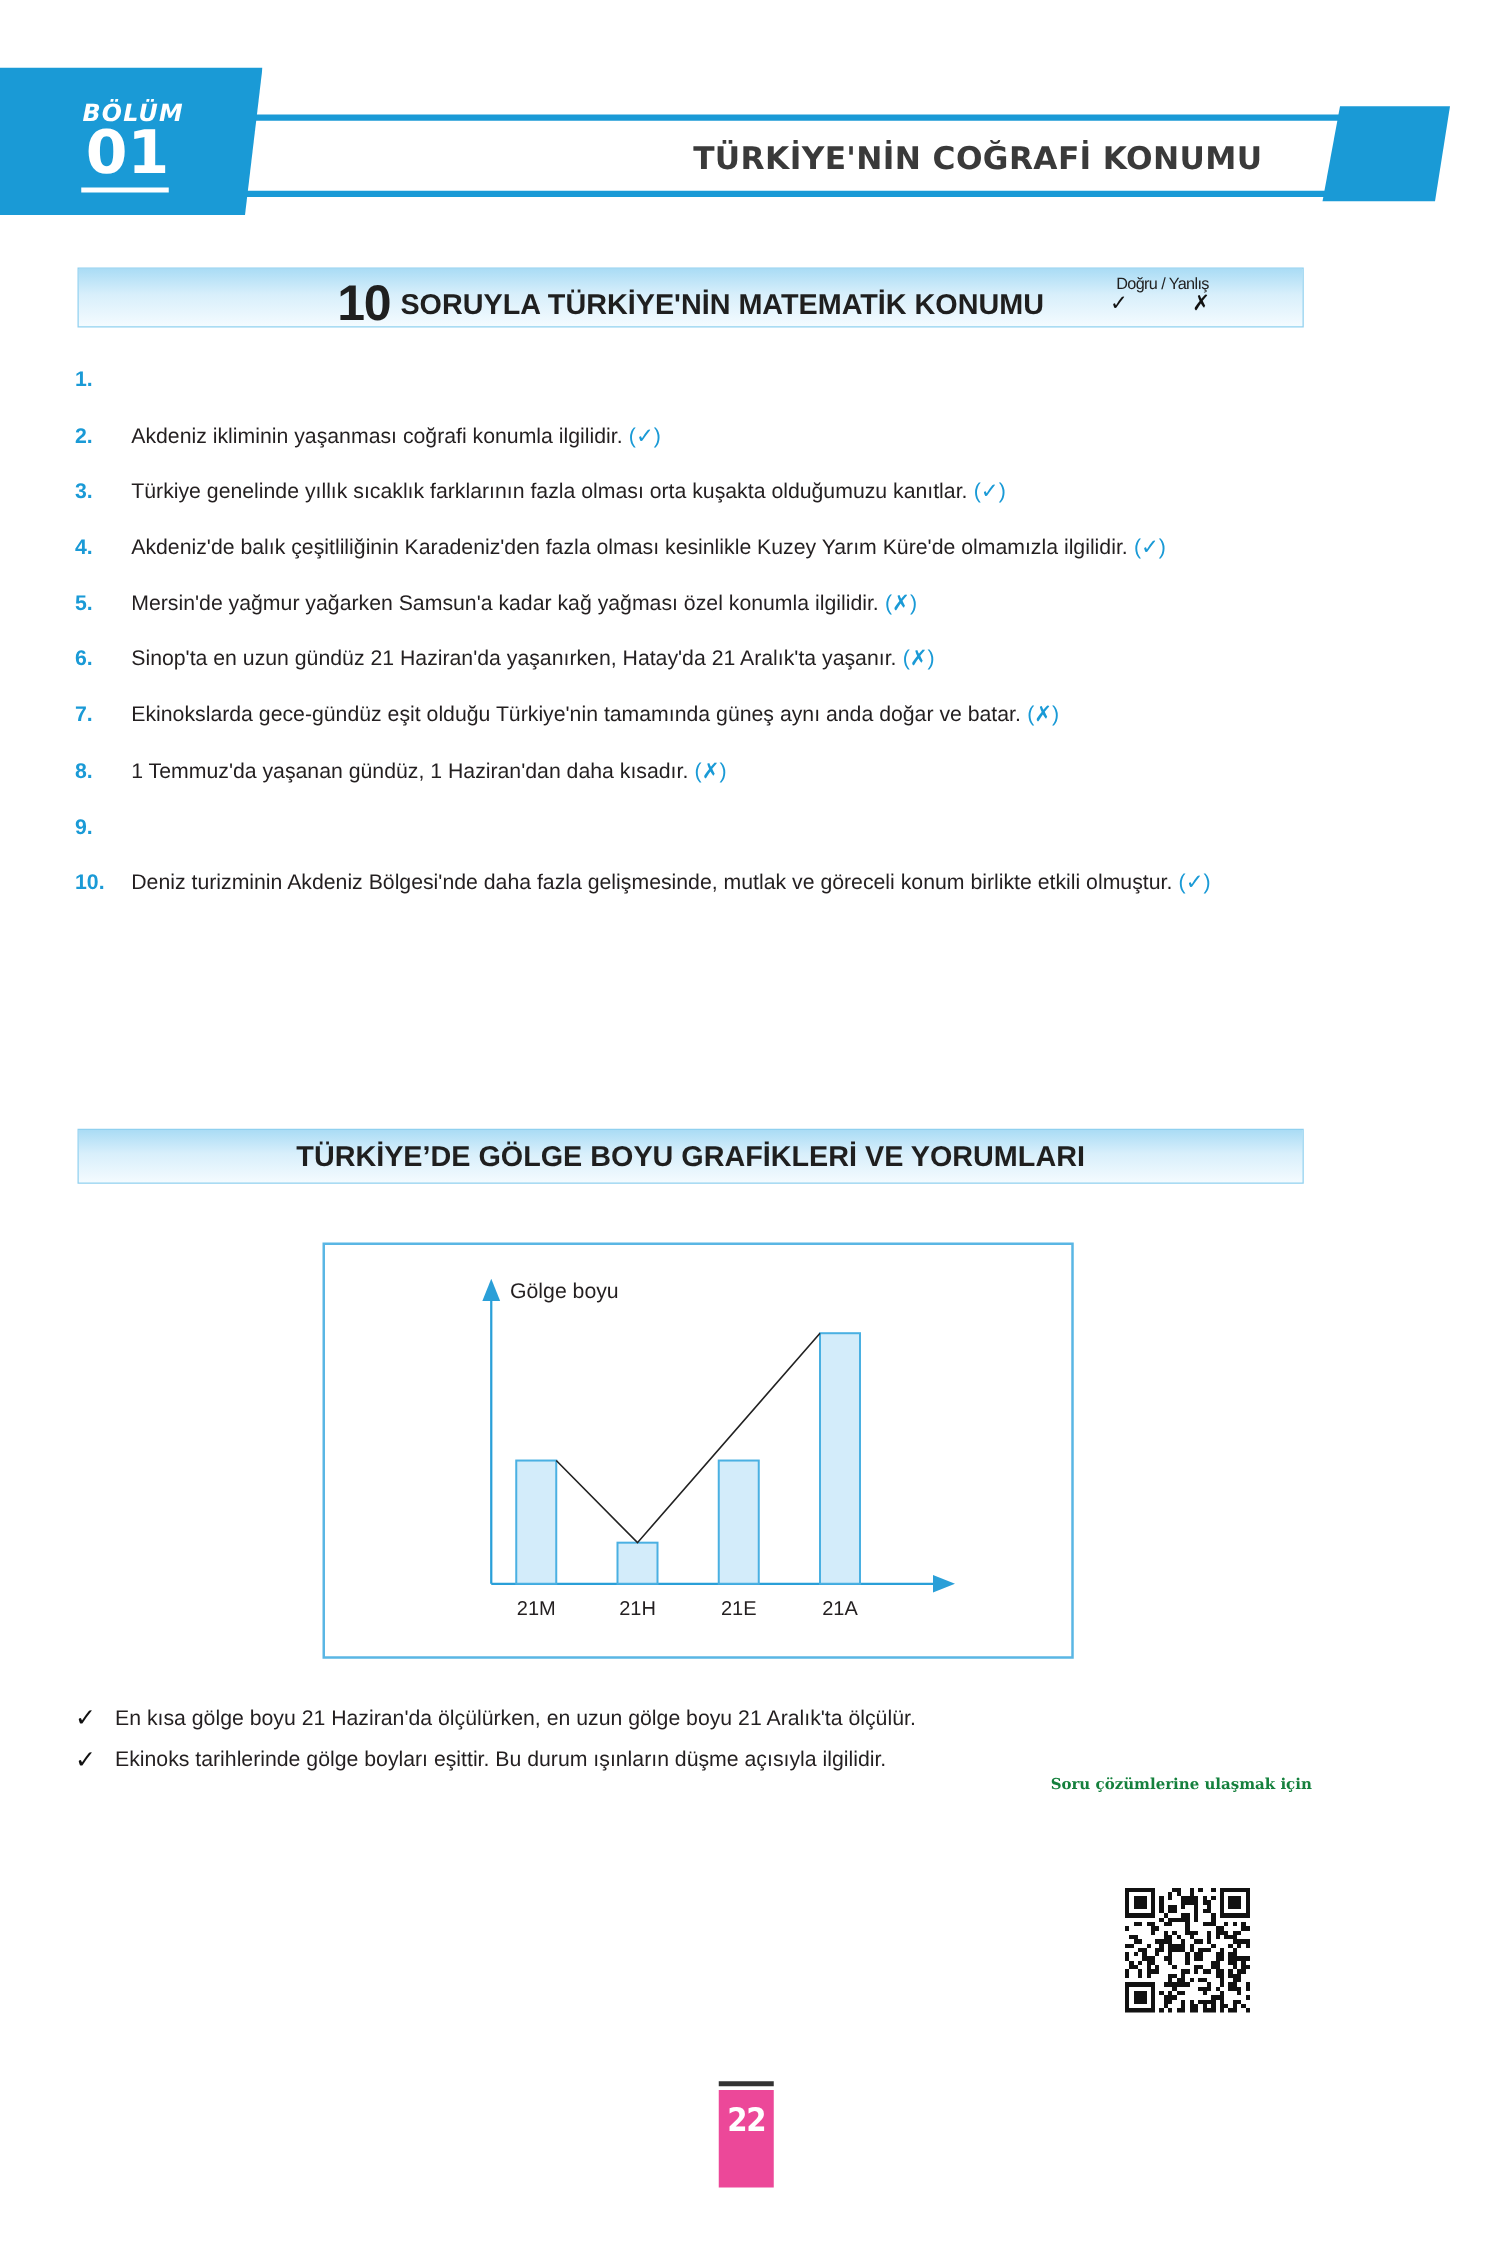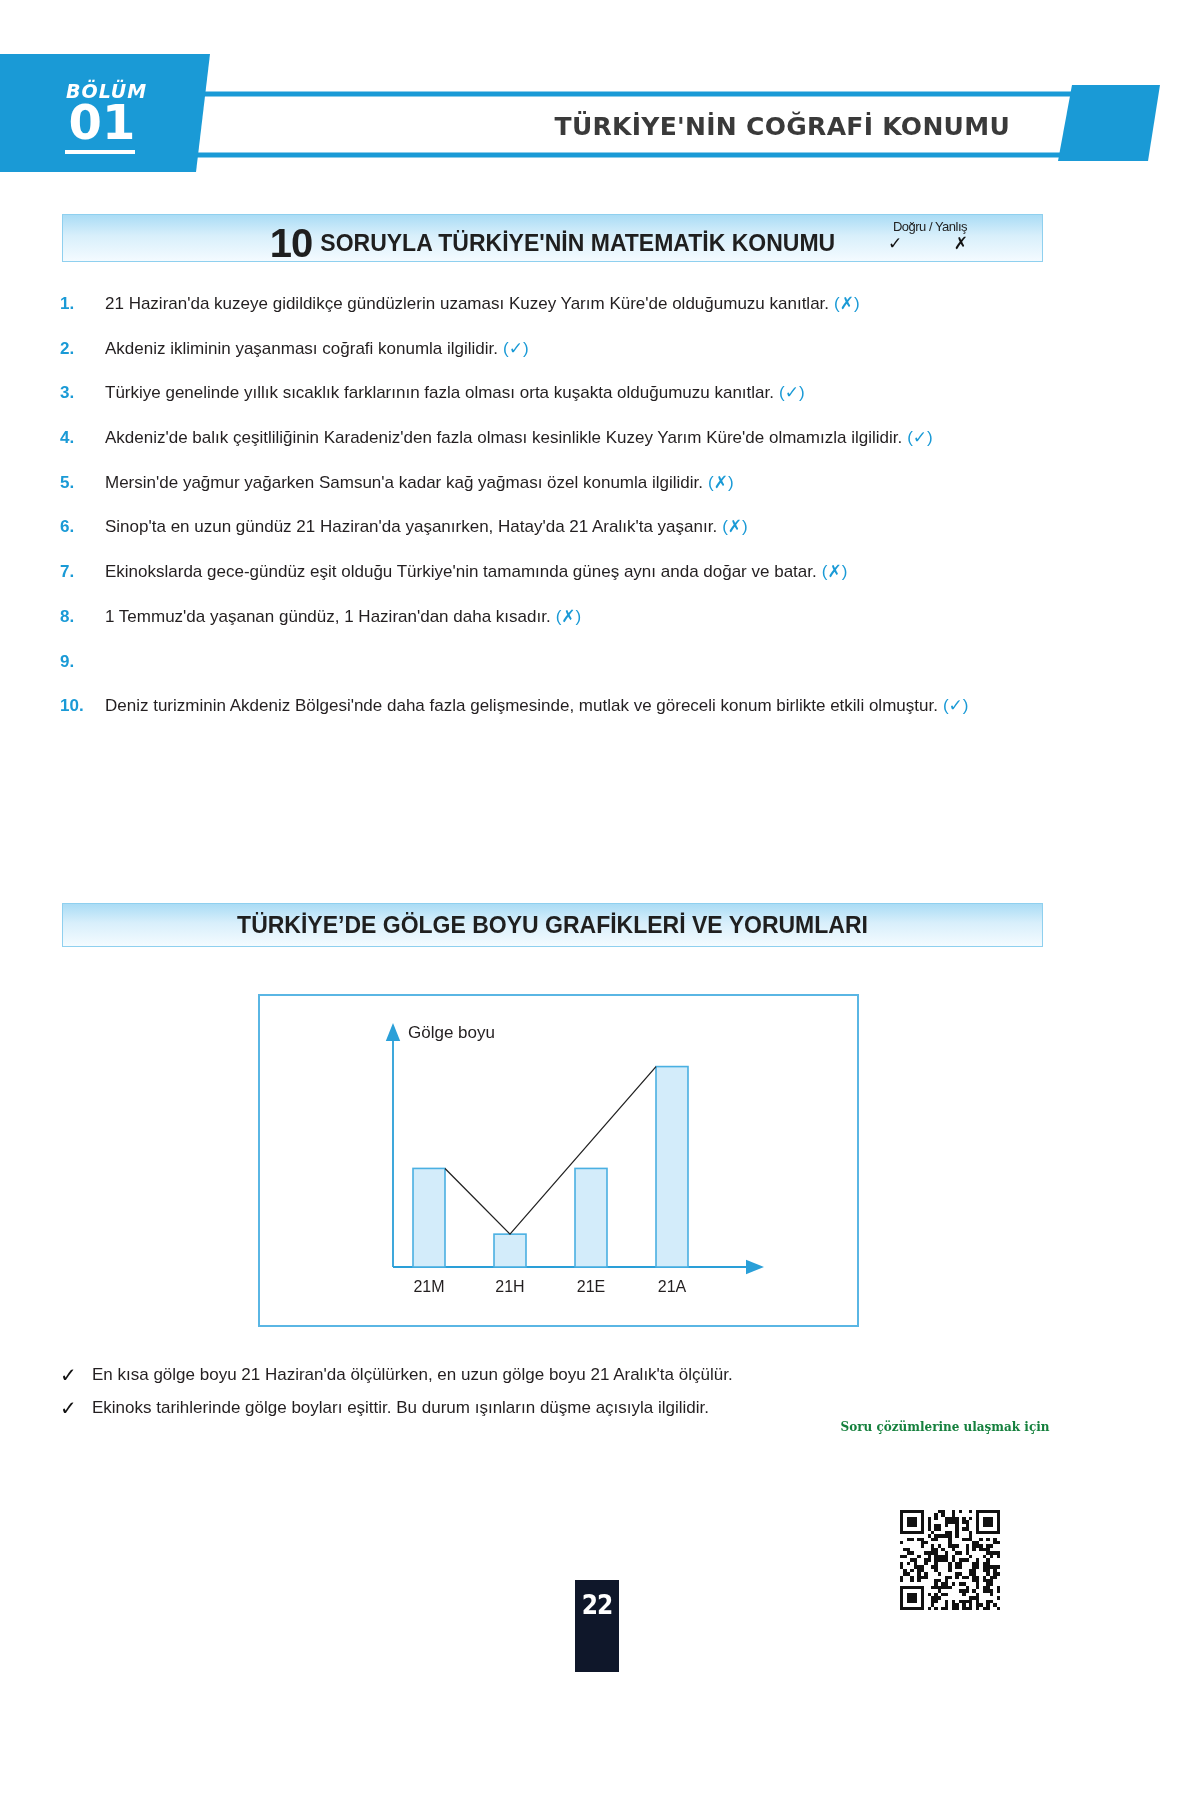--- a/index.html
+++ b/index.html
@@ -58,21 +58,21 @@
     .note-check { position: absolute; left: 0; top: 0; font-size: 20px; color: #111; }
     .note-text { position: absolute; left: 32px; top: 0; white-space: nowrap; }
 
     
     .qr-caption { position: absolute; left: 790px; top: 1420px; width: 310px; text-align: center;
                   font-family: "DejaVu Serif", "Liberation Serif", serif; font-weight: bold; font-size: 12px; color: #15803d; }
     .qr { position: absolute; left: 900px; top: 1510px; width: 100px; height: 100px; }
 
     
     .page-bar-top { position: absolute; left: 575px; top: 1665px; width: 44px; height: 4px; background: #333; }
-    .page-box { position: absolute; left: 575px; top: 1580px; width: 44px; height: 92px; background: #0f172a; }
+    .page-box { position: absolute; left: 575px; top: 1672px; width: 44px; height: 78px; background: #ec4899; }
     .page-num { position: absolute; left: 0; top: 10px; width: 44px; text-align: center; color: #fff;
                 font-size: 26px; font-weight: bold; font-family: "DejaVu Sans Condensed", "DejaVu Sans", sans-serif; letter-spacing: -1px; }
   </style>
 </head>
 <body>
 
 <svg class="title-band" width="1200" height="200" viewBox="0 0 1200 200">
 
   <line x1="190" y1="94" x2="1075" y2="94" stroke="#1a9ad6" stroke-width="5"></line>
   <line x1="180" y1="155" x2="1065" y2="155" stroke="#1a9ad6" stroke-width="5"></line>
@@ -99,21 +99,20 @@
     <div class="dy-marks">
       <span>✓</span>
       <span>✗</span>
     </div>
   </div>
 </div>
 
 <div class="questions">
   <div class="q">
     <span class="q-num">1.</span>
-    <span class="q-text"><span>21 Haziran'da kuzeye gidildikçe gündüzlerin uzaması Kuzey Yarım Küre'de olduğumuzu kanıtlar.</span><span class="q-answer">(<span class="mark">✗</span>)</span></span>
   </div>
   <div class="q">
     <span class="q-num">2.</span>
     <span class="q-text"><span>Akdeniz ikliminin yaşanması coğrafi konumla ilgilidir.</span><span class="q-answer">(<span class="mark">✓</span>)</span></span>
   </div>
   <div class="q">
     <span class="q-num">3.</span>
     <span class="q-text"><span>Türkiye genelinde yıllık sıcaklık farklarının fazla olması orta kuşakta olduğumuzu kanıtlar.</span><span class="q-answer">(<span class="mark">✓</span>)</span></span>
   </div>
   <div class="q">

